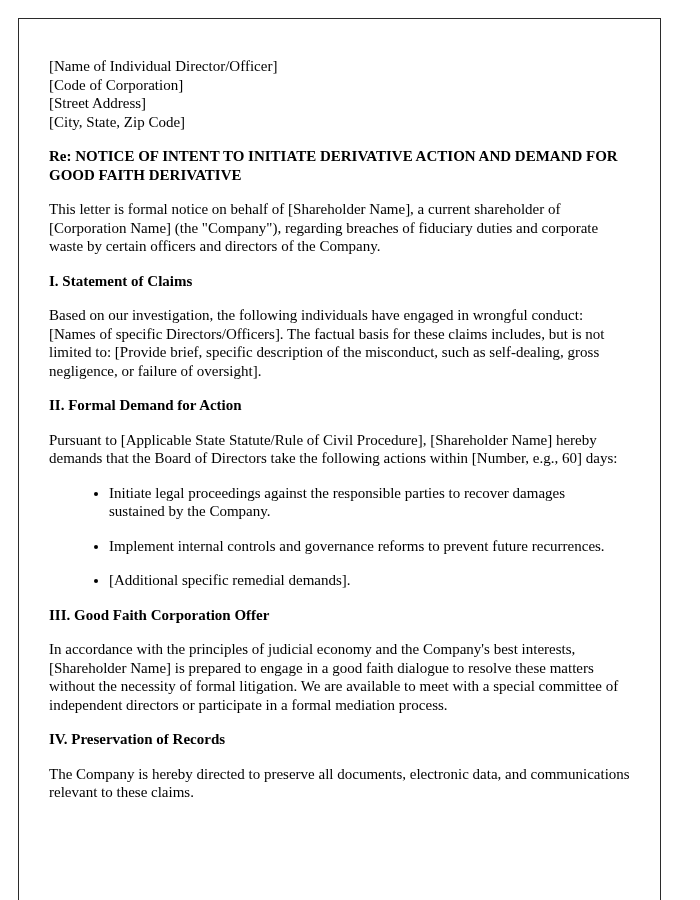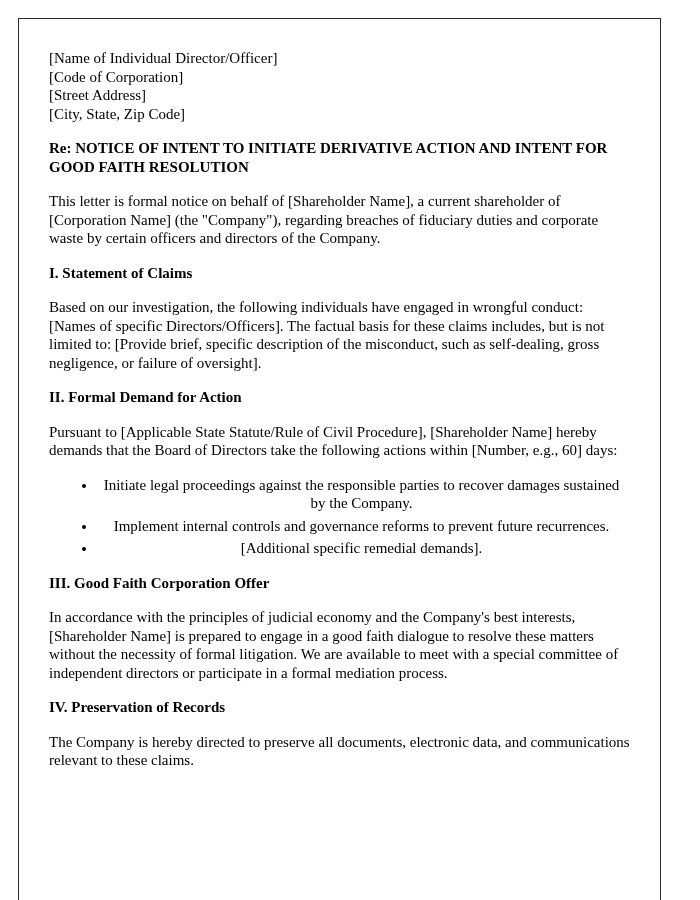--- a/index.html
+++ b/index.html
@@ -23,54 +23,54 @@
     background: #ffffff;
     padding: 30px 30px 0 30px;
   }
   .content {
     height: 762px;       
     overflow: hidden;
     font-size: 15px;
     line-height: 18.5px;
   }
   p { margin: 0 0 16px 0; }
-  .addr-block { margin: 0 0 16px 0; }
+  .addr-block { margin: 8px 0 16px 0; }
   .addr-block p { margin: 0; }
   .subject {
     font-weight: bold;
     margin: 0 0 16px 0;
   }
   h3 {
     font-size: 15px;
     font-weight: bold;
     margin: 0 0 16px 0;
     line-height: 18.5px;
   }
   ul {
     margin: 0 0 16px 0;
     padding-left: 44px;
     list-style: disc;
   }
-  li { margin: 4px; text-align: center; }
+  li { margin: 16px; }
 </style>
 </head>
 <body>
 
 <div class="page">
   <div class="content">
 
 
     <div class="addr-block">
       <p>[Name of Individual Director/Officer]</p>
       <p>[Code of Corporation]</p>
       <p>[Street Address]</p>
       <p>[City, State, Zip Code]</p>
     </div>
 
-    <p class="subject">Re: NOTICE OF INTENT TO INITIATE DERIVATIVE ACTION AND INTENT FOR GOOD FAITH RESOLUTION</p>
+    <p class="subject">Re: NOTICE OF INTENT TO INITIATE DERIVATIVE ACTION AND DEMAND FOR GOOD FAITH DERIVATIVE</p>
 
 
     <p>This letter is formal notice on behalf of [Shareholder Name], a current shareholder of [Corporation Name] (the "Company"), regarding breaches of fiduciary duties and corporate waste by certain officers and directors of the Company.</p>
 
     <h3>I. Statement of Claims</h3>
     <p>Based on our investigation, the following individuals have engaged in wrongful conduct: [Names of specific Directors/Officers]. The factual basis for these claims includes, but is not limited to: [Provide brief, specific description of the misconduct, such as self-dealing, gross negligence, or failure of oversight].</p>
 
     <h3>II. Formal Demand for Action</h3>
     <p>Pursuant to [Applicable State Statute/Rule of Civil Procedure], [Shareholder Name] hereby demands that the Board of Directors take the following actions within [Number, e.g., 60] days:</p>
 

